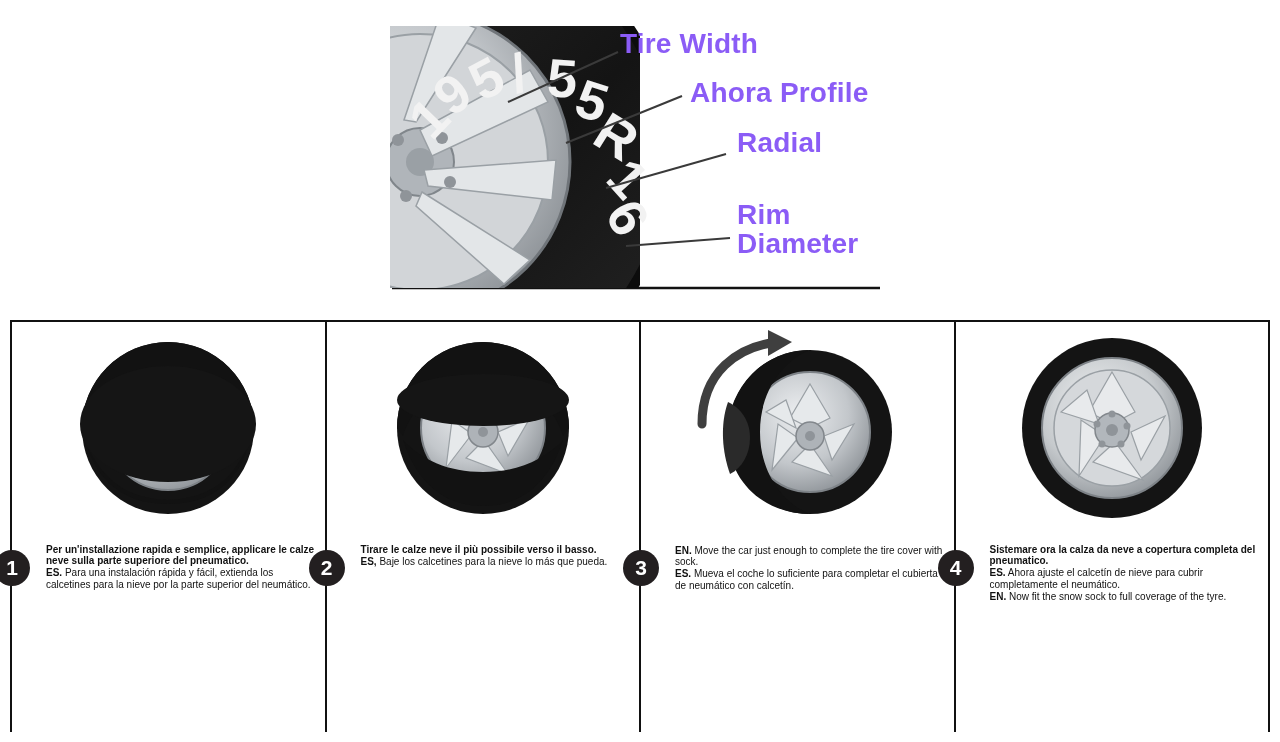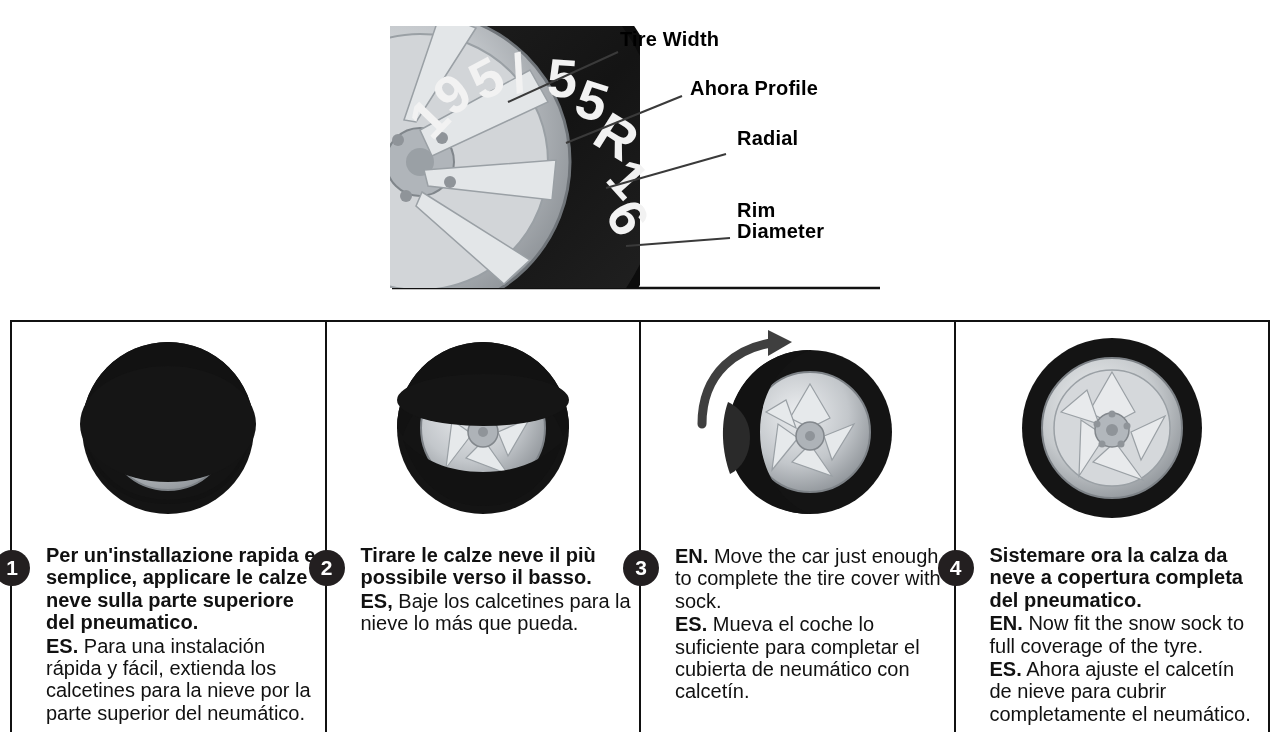--- a/index.html
+++ b/index.html
@@ -34,22 +34,22 @@
   .callout-labels {
     position: absolute;
     left: 620px;
     top: 0;
     width: 400px;
     height: 290px;
   }
   .callout {
     position: absolute;
     font-weight: bold;
-    font-size: 20px;
-    color: #000000;
+    font-size: 28px;
+    color: #8b5cf6;
     letter-spacing: 0.2px;
     line-height: 1.05;
     white-space: pre;
   }
   .callout-1 { top: 29px; left: 0px; }
   .callout-2 { top: 78px; left: 70px; }
   .callout-3 { top: 128px; left: 117px; }
   .callout-4 { top: 200px; left: 117px; }
 
   
@@ -77,21 +77,21 @@
     height: 212px;
     display: flex;
     align-items: center;
     justify-content: center;
   }
   .step-text {
     position: absolute;
     left: 34px;
     right: 8px;
     top: 222px;
-    font-size: 20px;
+    font-size: 10px;
     line-height: 1.12;
     color: #111111;
   }
   .step-title {
     font-weight: bold;
     display: block;
     margin-bottom: 1px;
   }
   .lang-block {
     display: block;
@@ -330,18 +330,18 @@
         <circle cx="125" cy="86" r="3.5" fill="#8f9499"></circle>
         <circle cx="140" cy="98" r="3.5" fill="#8f9499"></circle>
         <circle cx="134" cy="116" r="3.5" fill="#8f9499"></circle>
         <circle cx="115" cy="116" r="3.5" fill="#8f9499"></circle>
         <circle cx="110" cy="96" r="3.5" fill="#8f9499"></circle>
       </svg>
     </div>
     <div class="step-number">4</div>
     <div class="step-text">
       <span class="step-title">Sistemare ora la calza da neve a copertura completa del pneumatico.</span>
+      <span class="lang-block"><span class="lang-tag">ES.</span><span> Ahora ajuste el calcetín de nieve para cubrir completamente el neumático.</span></span>
       <span class="lang-block"><span class="lang-tag">EN.</span><span> Now fit the snow sock to full coverage of the tyre.</span></span>
-      <span class="lang-block"><span class="lang-tag">ES.</span><span> Ahora ajuste el calcetín de nieve para cubrir completamente el neumático.</span></span>
     </div>
   </div>
 
 </div>
 
 </body></html>

